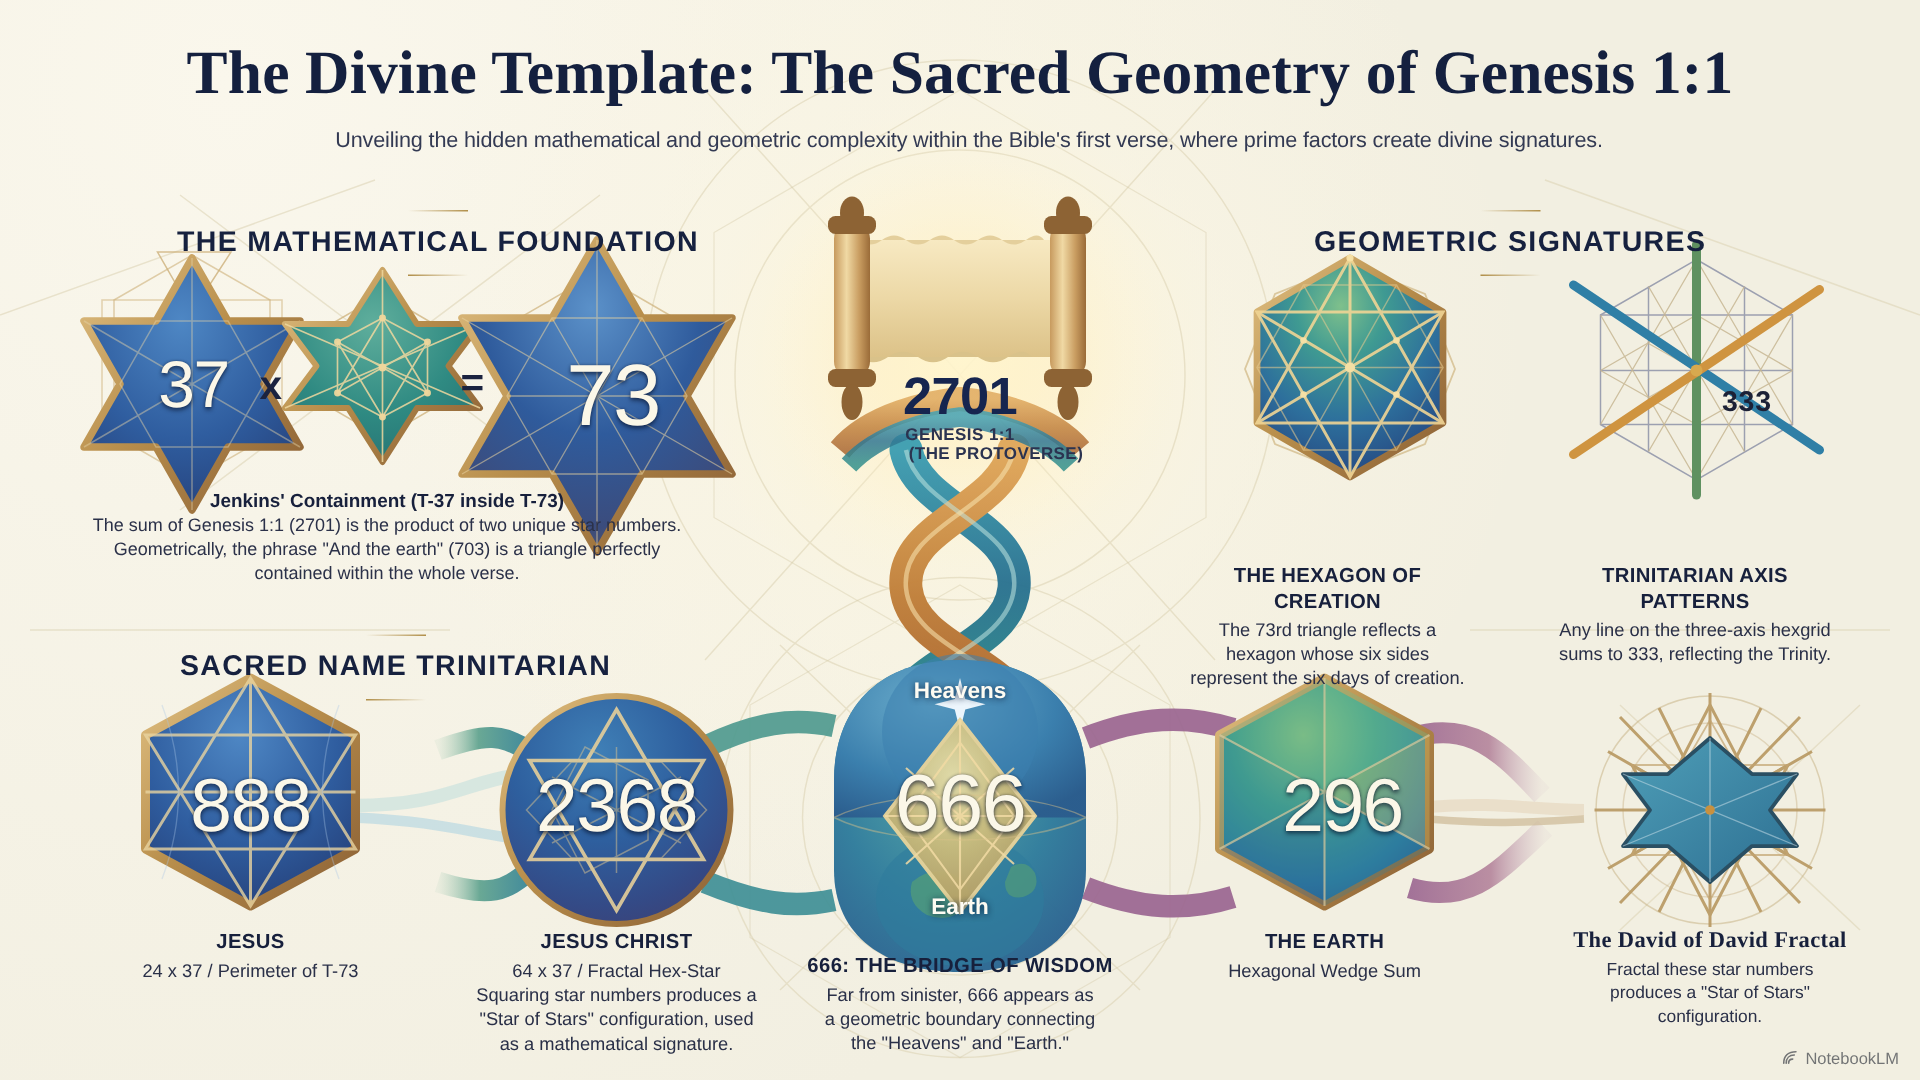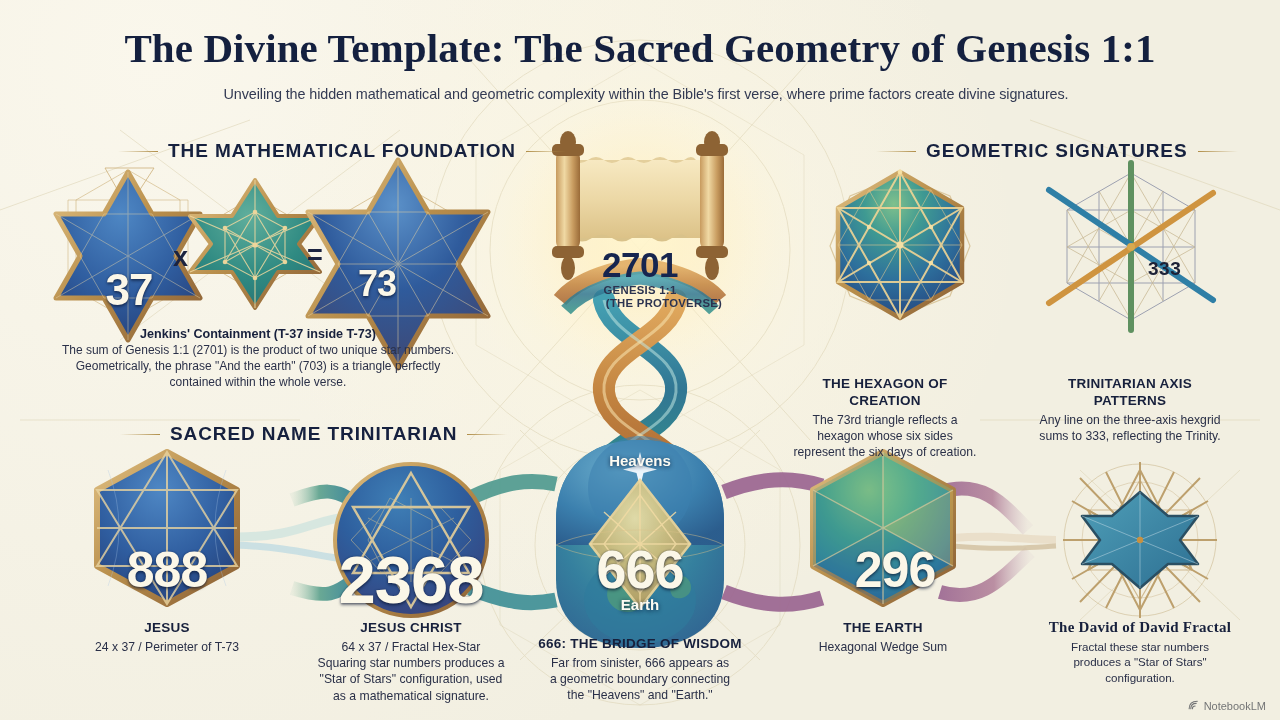--- a/index.html
+++ b/index.html
@@ -28,42 +28,42 @@
   .subtitle{
     position:absolute;left:0;right:0;top:86px;text-align:center;
     font-size:14.4px;font-weight:400;color:#333a53;letter-spacing:-.1px;padding-left:12px;
   }
 
   
   .sect{
     position:absolute;display:flex;align-items:center;gap:10px;
     font-size:19px;font-weight:700;letter-spacing:.9px;color:#16213f;
     white-space:nowrap;
+    flex-direction:column;
   }
   .sect .rule{height:1px;width:40px;background:linear-gradient(90deg,rgba(176,142,72,0),#b08e48);}
   .sect .rule.r{background:linear-gradient(270deg,rgba(176,142,72,0),#b08e48);}
 
   
   .cap{position:absolute;text-align:center;}
   .cap .h{font-size:13.5px;font-weight:700;letter-spacing:.25px;color:#17203c;line-height:1.25;}
   .cap .h.serifish{font-family:"Liberation Serif",serif;font-size:15px;font-weight:700;}
   .cap .p{font-size:12.2px;line-height:1.33;color:#2a3048;margin-top:2px;}
   .cap .p.sm{font-size:11.6px;}
 
   .blurb{position:absolute;text-align:center;}
   .blurb .h{font-size:12.6px;font-weight:700;color:#17203c;}
   .blurb .p{font-size:12px;line-height:1.35;color:#2b3149;margin-top:1px;}
 
   
   .num{
-    position:absolute;font-family:"Liberation Sans",sans-serif;font-weight:700;
+    position:absolute;font-family:"Liberation Sans",sans-serif;font-weight:400;
     color:#fbf7e8;letter-spacing:-1px;
     text-shadow:0 2px 3px rgba(10,20,45,.55), 0 0 2px rgba(10,20,45,.5);
     white-space:nowrap;
-    margin-top:33px;
   }
   .opsym{position:absolute;font-size:27px;font-weight:700;color:#1b2340;}
 
   .scrollnum{position:absolute;font-family:"Liberation Sans",sans-serif;font-weight:700;
     color:#16254f;font-size:35px;letter-spacing:-.5px;white-space:nowrap;}
   .scrollsub{position:absolute;font-size:11.3px;font-weight:700;letter-spacing:.3px;color:#2b3350;text-align:center;white-space:nowrap;}
 
   .sphlabel{position:absolute;color:#fdfbf2;font-size:15px;font-weight:600;
     text-shadow:0 1px 4px rgba(10,30,60,.85);white-space:nowrap;}
 
@@ -419,21 +419,21 @@
 
   <div class="sect" style="left:120px;top:423px;">
     <span class="rule"></span>
     <span>SACRED NAME TRINITARIAN</span>
     <span class="rule r"></span>
   </div>
 
   <div class="num" style="left:89px;top:232px;font-size:44px;width:80px;text-align:center;">37</div>
   <div class="opsym" style="left:173px;top:242px;">x</div>
   <div class="opsym" style="left:307px;top:240px;">=</div>
-  <div class="num" style="left:358px;top:230px;font-size:36px;width:82px;text-align:left;">73</div>
+  <div class="num" style="left:358px;top:230px;font-size:58px;width:82px;text-align:right;">73</div>
 
   <div class="blurb" style="left:48px;top:327px;width:420px;">
     <div class="h">Jenkins' Containment (T-37 inside T-73)</div>
     <div class="p">The sum of Genesis 1:1 (2701) is the product of two unique star numbers.</div>
     <div class="p" style="margin-top:0">Geometrically, the phrase "And the earth" (703) is a triangle perfectly</div>
     <div class="p" style="margin-top:0">contained within the whole verse.</div>
   </div>
 
   <div class="scrollnum" style="left:0;right:0;top:245px;text-align:center;">2701</div>
   <div class="scrollsub" style="left:0;right:0;top:284px;text-align:center;">GENESIS 1:1</div>
@@ -449,21 +449,21 @@
     <div class="p">Any line on the three-axis hexgrid sums to 333, reflecting the Trinity.</div>
   </div>
   <div class="axisnum" style="left:1148px;top:258px;">333</div>
 
   <div class="num" style="left:97px;top:508px;width:140px;text-align:center;font-size:50px;">888</div>
   <div class="cap" style="left:77px;top:620px;width:180px;">
     <div class="h">JESUS</div>
     <div class="p">24 x 37 / Perimeter of T-73</div>
   </div>
 
-  <div class="num" style="left:331px;top:508px;width:160px;text-align:center;font-size:67px;">2368</div>
+  <div class="num" style="left:331px;top:508px;width:160px;text-align:center;font-size:50px;">2368</div>
   <div class="cap" style="left:301px;top:620px;width:220px;">
     <div class="h">JESUS CHRIST</div>
     <div class="p">64 x 37 / Fractal Hex-Star</div>
     <div class="p" style="margin-top:0">Squaring star numbers produces a</div>
     <div class="p" style="margin-top:0">"Star of Stars" configuration, used</div>
     <div class="p" style="margin-top:0">as a mathematical signature.</div>
   </div>
 
   <div class="sphlabel" style="left:0;right:0;top:452px;text-align:center;">Heavens</div>
   <div class="num" style="left:560px;top:505px;width:160px;text-align:center;font-size:54px;">666</div>

